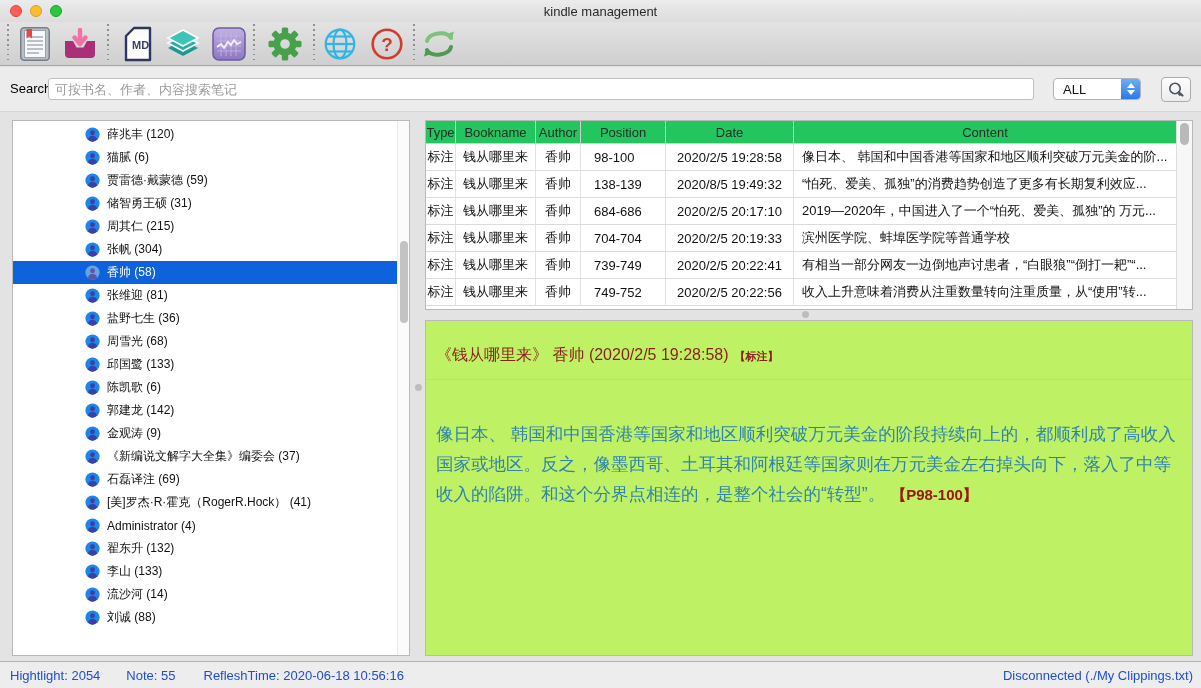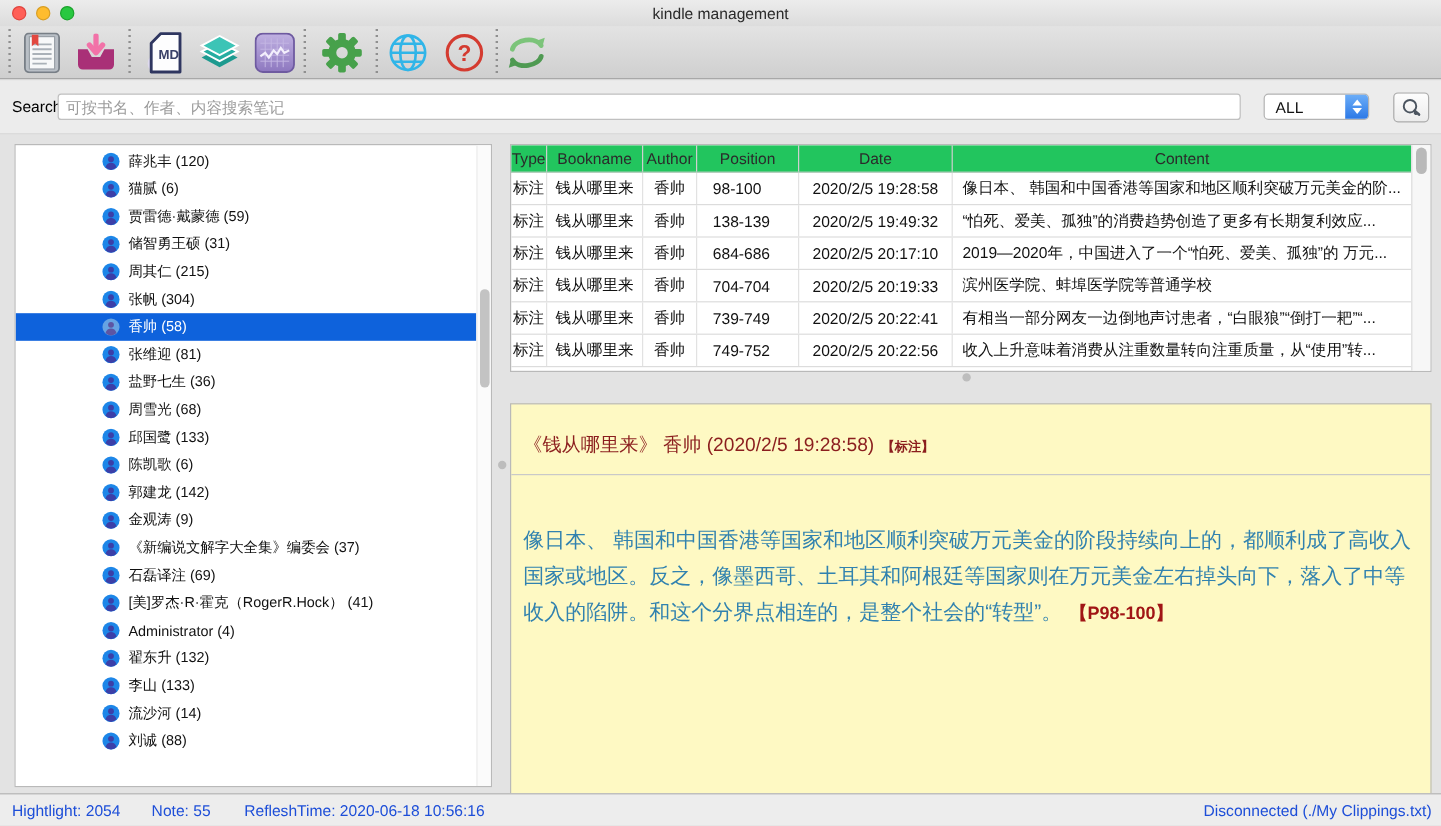--- a/index.html
+++ b/index.html
@@ -69,21 +69,21 @@
   .td.c-content { justify-content:flex-start; padding-left:8px; }
   .t-vscroll { position:absolute; top:0; right:0; width:16px; height:100%; background:#f7f7f7; border-left:1px solid #dddddd; }
   .t-thumb { position:absolute; top:2px; left:3px; width:9px; height:22px; background:#b9b9b9; border-radius:5px; }
 
   
   .dot { position:absolute; width:7px; height:7px; border-radius:50%; background:#bdbdbd; }
   .dot.v { left:415px; top:384px; }
   .dot.h { left:802px; top:311px; }
 
   
-  .detail { position:absolute; left:425px; top:336px; width:768px; height:336px; background:#fef9c3;
+  .detail { position:absolute; left:425px; top:320px; width:768px; height:336px; background:#bef264;
     border:1px solid #b9b9b9; padding:0 10px; overflow:hidden; }
   .d-title { margin-top:24px; font-size:16px; color:#8b1e1e; }
   .d-tag { font-size:11px; font-weight:bold; margin-left:6px; }
   .d-divider { height:1px; background:#c9c9c9; margin:13px -10px 0 -10px; }
   .d-body { margin-top:39px; font-size:17.5px; line-height:30px; color:#3182af; }
   .d-ref { font-size:15px; font-weight:bold; color:#a01515; margin-left:6px; }
 
   
   .statusbar { position:absolute; left:0; bottom:0; width:100%; height:27px; background:#ededed;
     border-top:1px solid #b3b3b3; display:flex; align-items:center; font-size:13px; color:#1d4ed8;margin-top:48px; }
@@ -466,21 +466,21 @@
         <div class="td c-pos">98-100</div>
         <div class="td c-date">2020/2/5 19:28:58</div>
         <div class="td c-content">像日本、 韩国和中国香港等国家和地区顺利突破万元美金的阶...</div>
       </div>
 
       <div class="t-row">
         <div class="td c-type">标注</div>
         <div class="td c-book">钱从哪里来</div>
         <div class="td c-author">香帅</div>
         <div class="td c-pos">138-139</div>
-        <div class="td c-date">2020/2/5 19:49:32</div>
+        <div class="td c-date">2020/8/5 19:49:32</div>
         <div class="td c-content">“怕死、爱美、孤独”的消费趋势创造了更多有长期复利效应...</div>
       </div>
 
       <div class="t-row">
         <div class="td c-type">标注</div>
         <div class="td c-book">钱从哪里来</div>
         <div class="td c-author">香帅</div>
         <div class="td c-pos">684-686</div>
         <div class="td c-date">2020/2/5 20:17:10</div>
         <div class="td c-content">2019—2020年，中国进入了一个“怕死、爱美、孤独”的 万元...</div>

